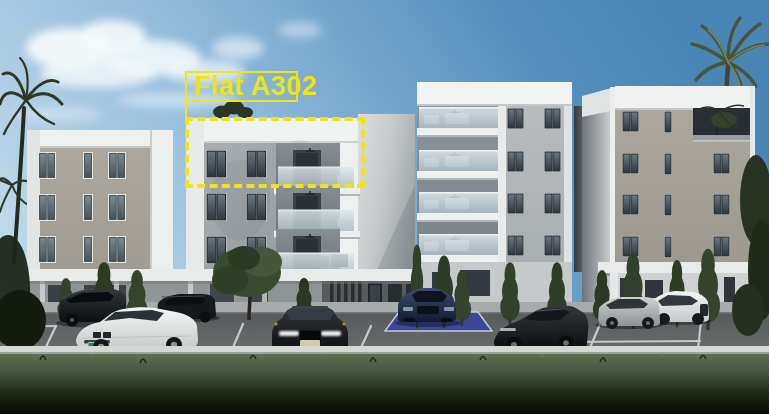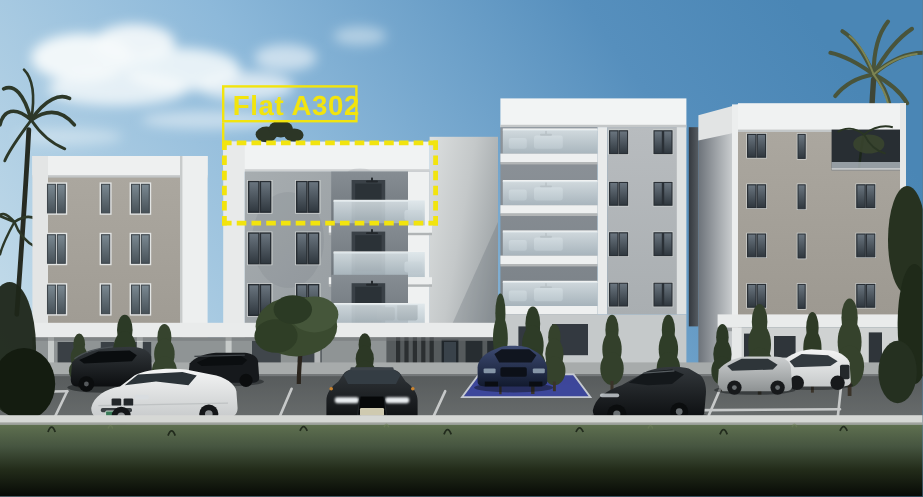--- a/index.html
+++ b/index.html
@@ -3,22 +3,22 @@
 <meta charset="utf-8">
 <style>
   html,body{margin:0;padding:0;background:#1a1a1a;}
   #stage{position:relative;width:769px;height:414px;overflow:hidden;
          font-family:"Liberation Sans",sans-serif;background:#7db1d6;}
   #scene-svg{position:absolute;left:0;top:0;}
   .overlay{position:absolute;box-sizing:border-box;}
   #flat-highlight{border:4px dashed var(--annotation_yellow,#f2e40e);}
   #flat-label{border:2px solid var(--annotation_yellow,#f2e40e);
               color:var(--annotation_yellow,#f2e40e);
-              font-weight:bold;font-size:23px;line-height:1;
-              display:flex;align-items:flex-end;padding:0 17px 0 7px;
+              font-weight:bold;font-size:27px;line-height:1;
+              display:flex;align-items:flex-start;padding:0 17px 0 7px;
               letter-spacing:.5px;white-space:nowrap;}
   #flat-connector{width:2px;background:var(--annotation_yellow,#f2e40e);}
 </style>
 </head>
 <body>
 
 <div id="stage">
 <svg id="scene-svg" width="769" height="414" viewBox="0 0 769 414" xmlns="http://www.w3.org/2000/svg">
   <defs>
     <linearGradient id="skyG" gradientUnits="userSpaceOnUse" x1="0" y1="330" x2="600" y2="-90">

